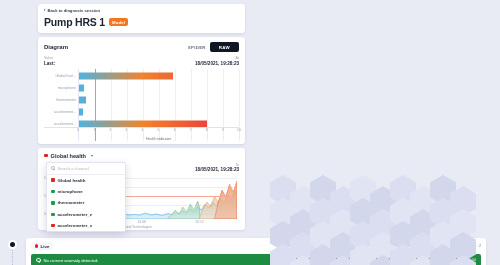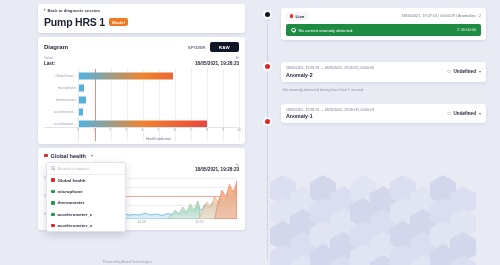--- a/index.html
+++ b/index.html
@@ -11,21 +11,21 @@
     font-size: 5px;
     color: #2b2f40;
   }
   
   .hex-field { position: absolute; right: 0; bottom: 0; width: 230px; height: 90px; overflow: hidden; pointer-events: none; }
   .hex { position: absolute; width: 26px; height: 30px; background: #dadef0;
     clip-path: polygon(50% 0%, 100% 25%, 100% 75%, 50% 100%, 0% 75%, 0% 25%); }
   .hex.lite { background: #e1e4f2; }
   .hex.dark { background: #d2d7ec; }
 
-  .page { position: absolute; inset: 0; display: flex; }
+  .page { position: absolute; inset: 0; display: flex; flex-direction: column; }
 
   
   .left-col { width: 255px; padding: 4px 10px 0 38px; position: relative; }
 
   .card { background: #ffffff; border-radius: 3px; box-shadow: 0 1px 3px rgba(30,40,80,.10); }
 
   .topcard { padding: 4px 6px 5px 6px; }
   .backlink { display: flex; align-items: center; gap: 2px; color: #3f4558; font-size: 4.2px; font-weight: bold; }
   .backlink .caret { font-size: 4.5px; line-height: 1; }
   .title-row { display: flex; align-items: center; gap: 4px; margin-top: 3px; }

